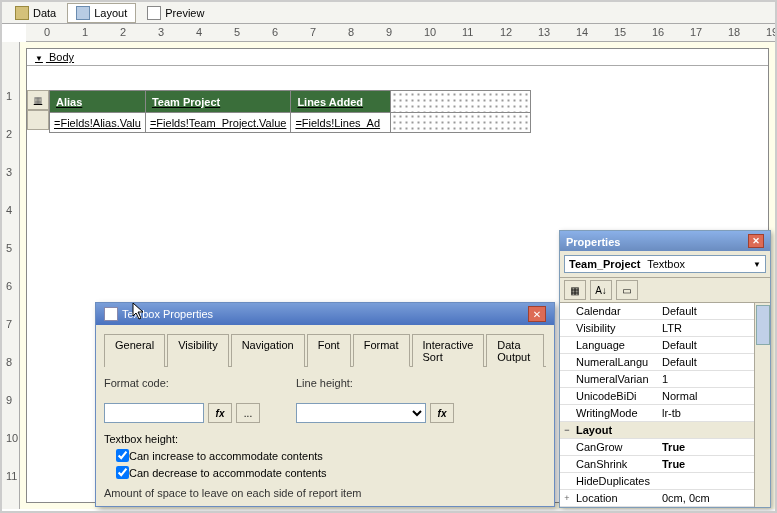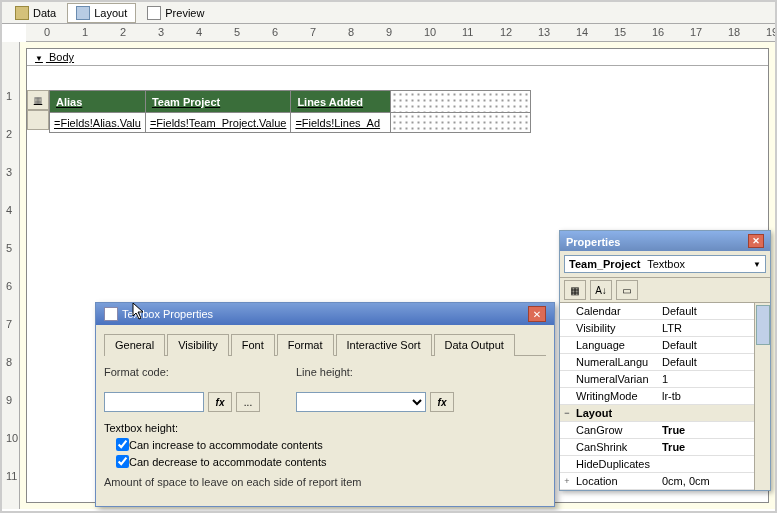--- a/index.html
+++ b/index.html
@@ -190,20 +190,21 @@
     <span style="display:flex;align-items:center;gap:4px;">
       <span style="width:14px;height:14px;background:#fff;border:1px solid #88a;"></span>
       <span>Textbox Properties</span>
     </span>
     <span class="dialog-close">✕</span>
   </div>
   <div class="dialog-body">
     <div class="dialog-tabs">
       <div class="dialog-tab"><span>General</span></div>
       <div class="dialog-tab"><span>Visibility</span></div>
+      <div class="dialog-tab"><span>Navigation</span></div>
       <div class="dialog-tab"><span>Font</span></div>
       <div class="dialog-tab active"><span>Format</span></div>
       <div class="dialog-tab"><span>Interactive Sort</span></div>
       <div class="dialog-tab"><span>Data Output</span></div>
     </div>
 
     <div class="form-row">
       <div class="form-group">
         <label class="form-label">Format code:</label>
         <div class="input-row">
@@ -272,20 +273,25 @@
           <div class="pname">NumeralLangu</div>
           <div class="pval">Default</div>
         </div>
         <div class="prop-row">
           <div class="exp"></div>
           <div class="pname">NumeralVarian</div>
           <div class="pval">1</div>
         </div>
         <div class="prop-row">
           <div class="exp"></div>
+          <div class="pname">UnicodeBiDi</div>
+          <div class="pval">Normal</div>
+        </div>
+        <div class="prop-row">
+          <div class="exp"></div>
           <div class="pname">WritingMode</div>
           <div class="pval">lr-tb</div>
         </div>
         <div class="prop-row category">
           <div class="exp">−</div>
           <div class="pname">Layout</div>
         </div>
         <div class="prop-row">
           <div class="exp"></div>
           <div class="pname">CanGrow</div>

